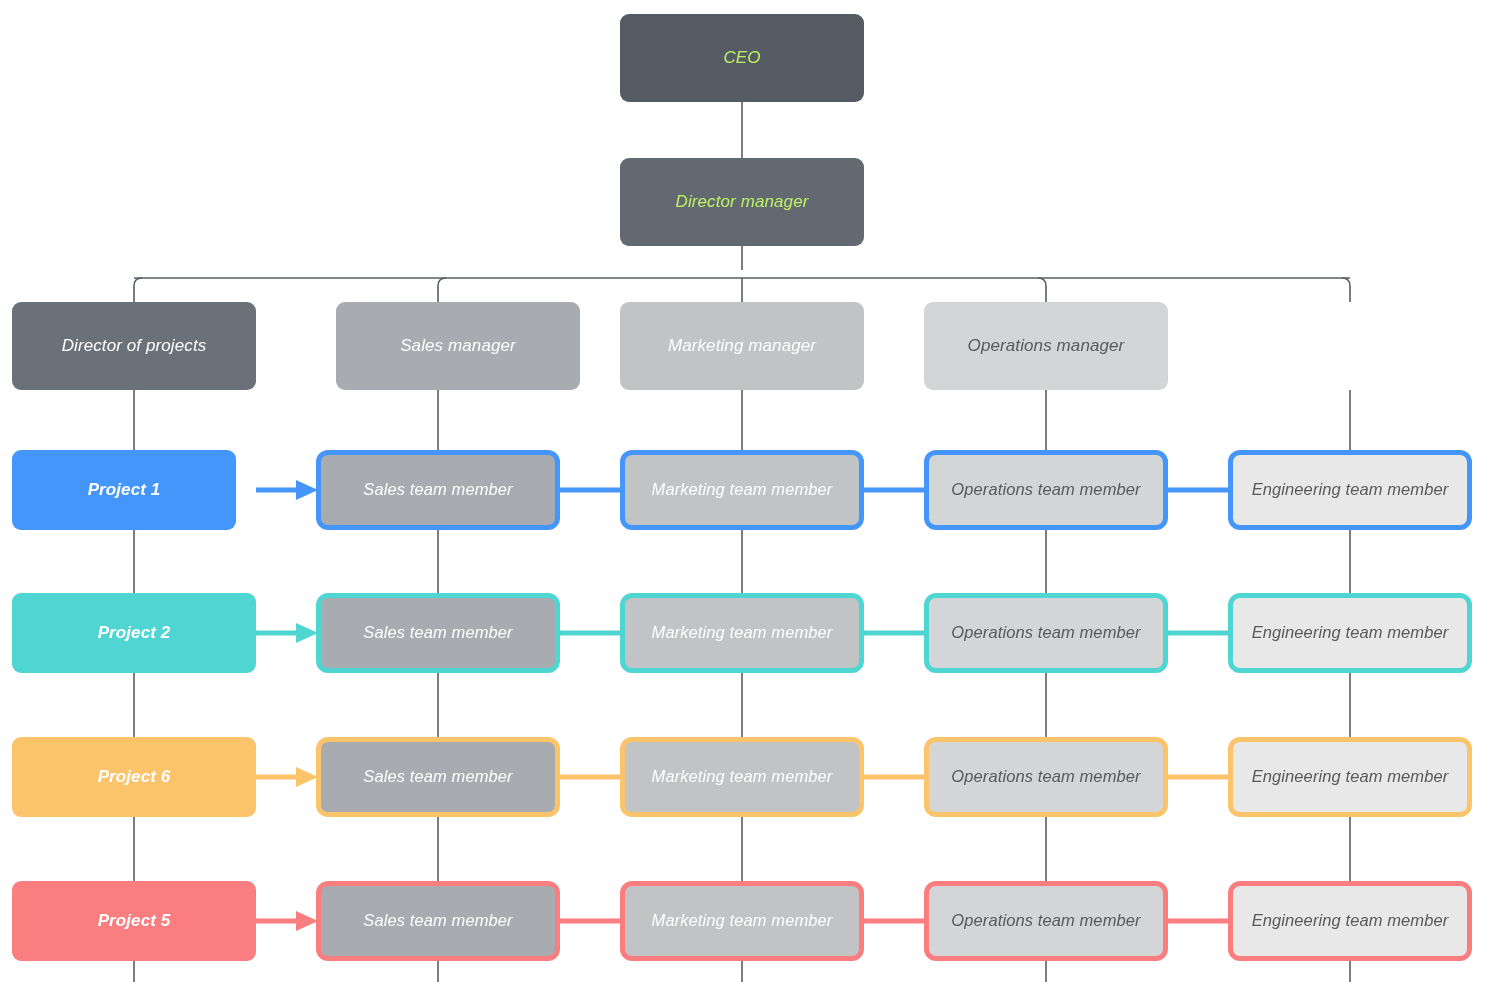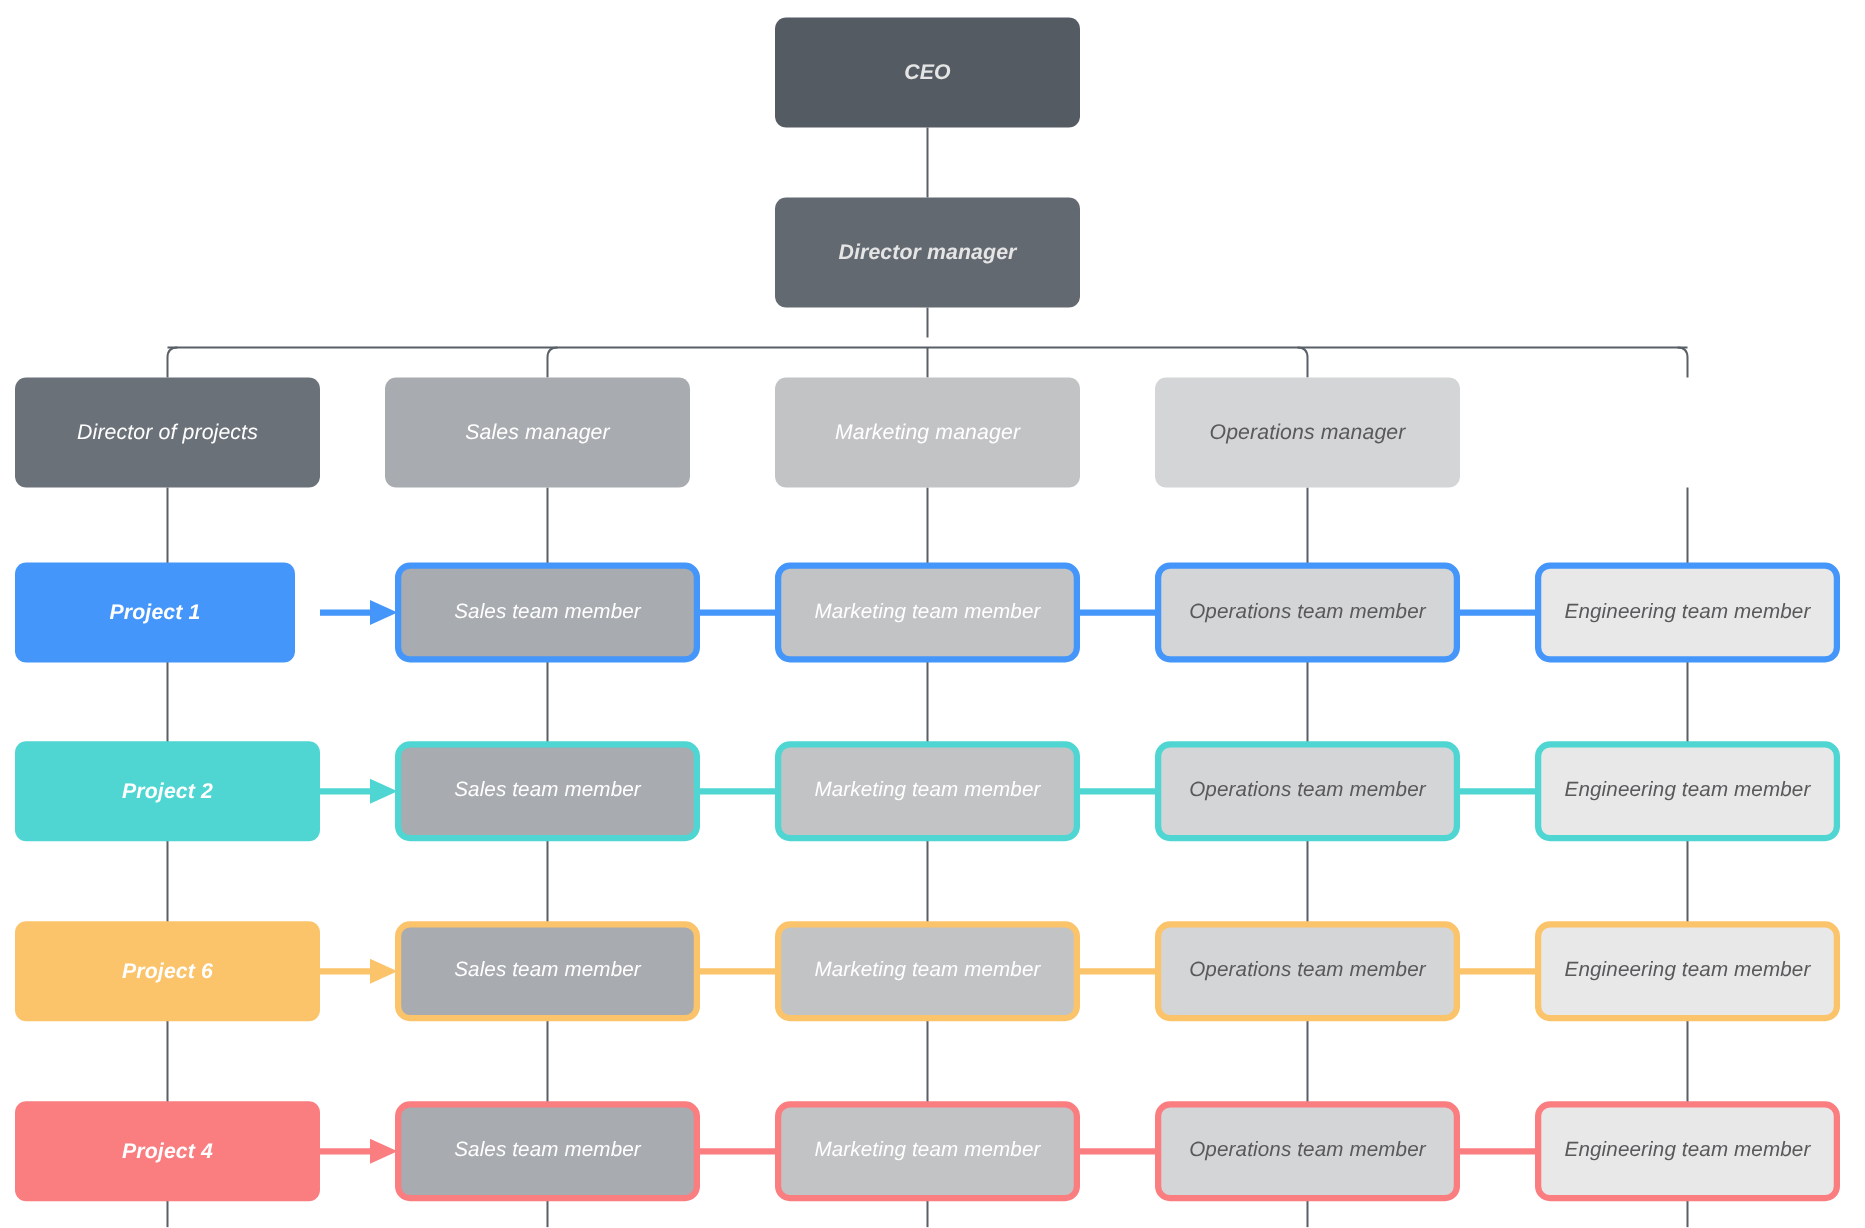--- a/index.html
+++ b/index.html
@@ -39,22 +39,22 @@
     justify-content: center;
     text-align: center;
     font-style: italic;
     font-size: 17px;
     line-height: 1.2;
     letter-spacing: 0.1px;
     z-index: 3;
     padding: 2px 10px;
   }
   .node.exec {
-    font-weight: bold;
-    color: #e5e5e5;
+    font-weight: normal;
+    color: #bef264;
   }
   .node.mgr {
     font-weight: normal;
   }
   .node.proj {
     font-weight: bold;
     color: #ffffff;
     font-size: 17px;
   }
   .node.member {
@@ -133,21 +133,21 @@
     <span>CEO</span>
   </div>
 
   <div class="node exec" style="left:620px; top:158px; width:244px; height:88px; background:#636971;">
     <span>Director manager</span>
   </div>
 
   <div class="node mgr light-text" style="left:12px; top:302px; width:244px; height:88px; background:#6b7179;">
     <span>Director of projects</span>
   </div>
-  <div class="node mgr light-text" style="left:308px; top:302px; width:244px; height:88px; background:#a8abaf;">
+  <div class="node mgr light-text" style="left:336px; top:302px; width:244px; height:88px; background:#a8abaf;">
     <span>Sales manager</span>
   </div>
   <div class="node mgr light-text" style="left:620px; top:302px; width:244px; height:88px; background:#c2c3c5;">
     <span>Marketing manager</span>
   </div>
   <div class="node mgr dark-text" style="left:924px; top:302px; width:244px; height:88px; background:#d4d5d6;">
     <span>Operations manager</span>
   </div>
 
   <div class="node proj" style="left:12px; top:450px; width:224px; height:80px; background:#4596fa;">
@@ -192,21 +192,21 @@
     <span>Marketing team member</span>
   </div>
   <div class="node member dark-text" style="left:924px; top:737px; width:244px; height:80px; background:#d4d5d6; border-color:#fbc36a;">
     <span>Operations team member</span>
   </div>
   <div class="node member dark-text" style="left:1228px; top:737px; width:244px; height:80px; background:#e8e8e8; border-color:#fbc36a;">
     <span>Engineering team member</span>
   </div>
 
   <div class="node proj" style="left:12px; top:881px; width:244px; height:80px; background:#fa7d80;">
-    <span>Project 4</span>
+    <span>Project 5</span>
   </div>
   <div class="node member light-text" style="left:316px; top:881px; width:244px; height:80px; background:#a8abaf; border-color:#fa7d80;">
     <span>Sales team member</span>
   </div>
   <div class="node member light-text" style="left:620px; top:881px; width:244px; height:80px; background:#c2c3c5; border-color:#fa7d80;">
     <span>Marketing team member</span>
   </div>
   <div class="node member dark-text" style="left:924px; top:881px; width:244px; height:80px; background:#d4d5d6; border-color:#fa7d80;">
     <span>Operations team member</span>
   </div>

